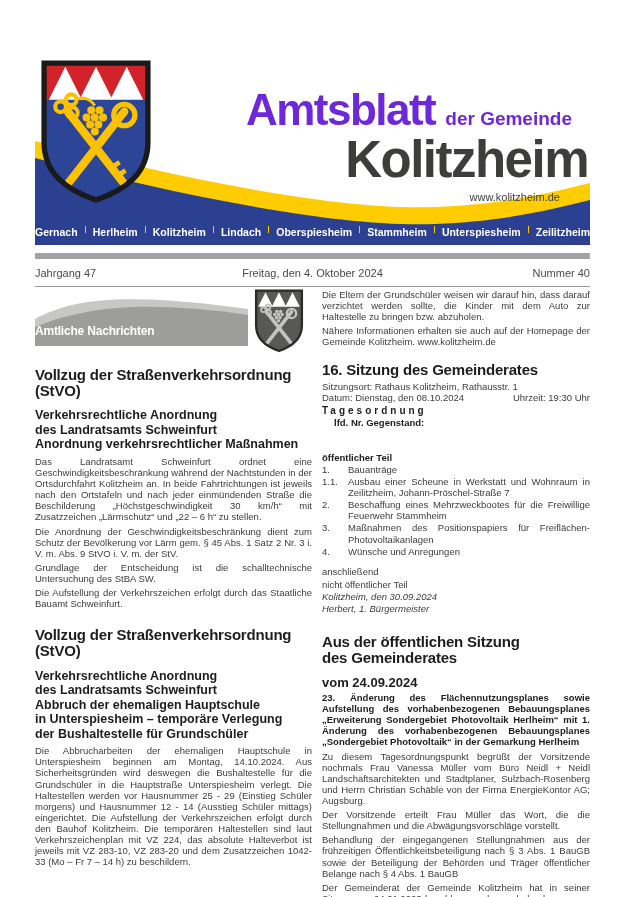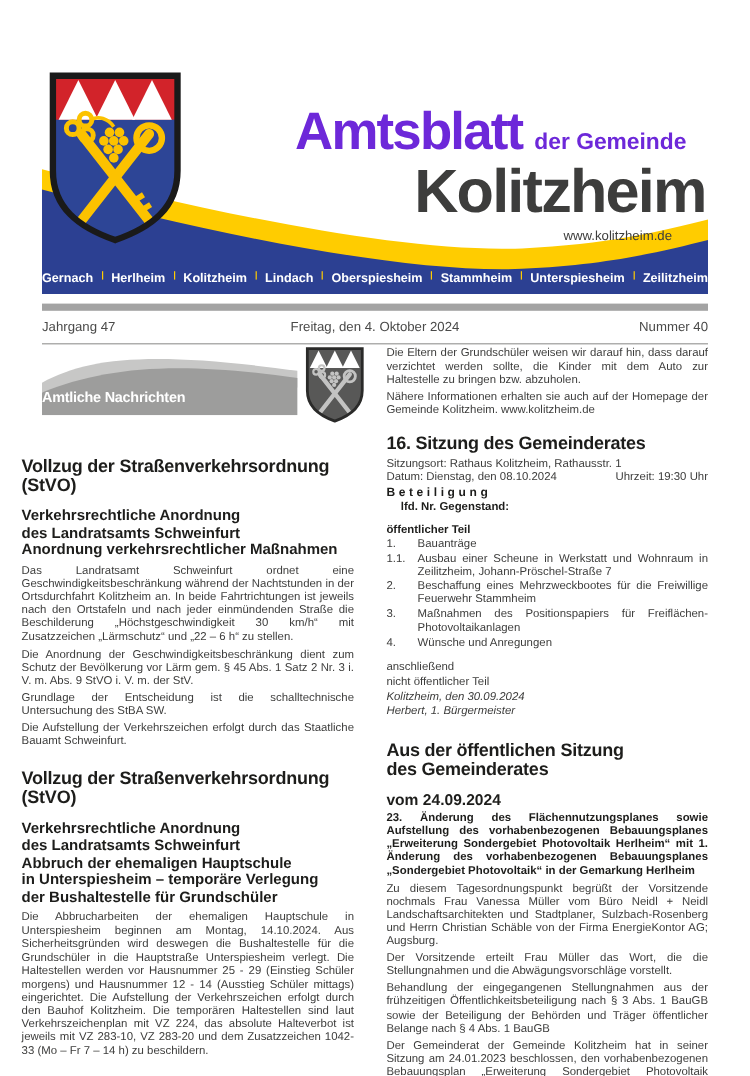--- a/index.html
+++ b/index.html
@@ -25,30 +25,30 @@
     display:flex;align-items:center;font-size:11px;color:#4a4a49;}
   .issue-bar span{flex:1;}
   .issue-bar .c{text-align:center;}
   .issue-bar .r{text-align:right;}
   
   .banner{position:absolute;left:35px;top:289px;width:213px;height:57px;}
   .banner svg{position:absolute;left:0;top:0;}
   .banner .label{position:absolute;left:0;bottom:8px;color:#ffffff;font-weight:700;font-size:12px;letter-spacing:-0.2px;z-index:2;text-align:center;}
   .gray-arms{position:absolute;left:252px;top:288px;width:54px;height:65px;}
   
-  .col-left{position:absolute;left:18px;top:367px;width:277px;margin-top:14px;}
+  .col-left{position:absolute;left:35px;top:367px;width:277px;}
   .col-right{position:absolute;left:322px;top:289px;width:268px;}
   .h1{font-size:15px;line-height:1.08;font-weight:700;color:#1d1d1b;letter-spacing:-0.2px;margin:0 0 9px;}
   .h2{font-size:12.5px;line-height:1.16;font-weight:700;color:#1d1d1b;margin:0 0 4px;}
   .bodytext{font-size:9.5px;line-height:1.17;text-align:justify;margin:0 0 3px;}
   .gap{height:15px;}
   .meta{font-size:9.5px;line-height:1.22;}
   .meta-row{display:flex;justify-content:space-between;font-size:9.5px;line-height:1.22;}
   .tagesordnung{font-weight:700;font-size:10px;letter-spacing:.3em;margin-top:1px;color:#1d1d1b;}
-  .lfd{font-weight:700;font-size:9.5px;margin:1px 0 8px;color:#1d1d1b;padding-left:12px;}
+  .lfd{font-weight:700;font-size:9.5px;margin:1px 0 24px;color:#1d1d1b;padding-left:12px;}
   .part-label{font-weight:700;font-size:9.5px;margin-bottom:1px;color:#1d1d1b;}
   .agenda-row{display:flex;font-size:9.5px;line-height:1.17;margin-bottom:1px;}
   .agenda-no{flex:none;width:26px;}
   .agenda-text{flex:1;text-align:justify;}
   .after-line{font-size:9.5px;line-height:1.38;}
   .sig{font-size:9.5px;line-height:1.3;font-style:italic;}
   .report-h1{margin-top:18px;margin-bottom:0;}
   .vom{font-size:13px;font-weight:700;color:#1d1d1b;margin:9px 0 2px;}
   .bold-p{font-weight:700;color:#1d1d1b;}
   .mt8{margin-top:8px;}
@@ -190,21 +190,21 @@
 <div class="col-right">
   <p class="bodytext">Die Eltern der Grundschüler weisen wir darauf hin, dass darauf verzichtet werden sollte, die Kinder mit dem Auto zur Haltestelle zu bringen bzw. abzuholen.</p>
   <p class="bodytext">Nähere Informationen erhalten sie auch auf der Homepage der Gemeinde Kolitzheim. www.kolitzheim.de</p>
 
   <div class="h1" style="margin:14px 0 3px;">16. Sitzung des Gemeinderates</div>
   <div class="meta">Sitzungsort: Rathaus Kolitzheim, Rathausstr. 1</div>
   <div class="meta-row">
     <span>Datum: Dienstag, den 08.10.2024</span>
     <span>Uhrzeit: 19:30 Uhr</span>
   </div>
-  <div class="tagesordnung">Beteiligung</div>
+  <div class="tagesordnung">Tagesordnung</div>
   <div class="lfd">lfd. Nr. Gegenstand:</div>
 
   <div class="part-label">öffentlicher Teil</div>
   <div>
       <div class="agenda-row">
         <span class="agenda-no">1.</span>
         <span class="agenda-text">Bauanträge</span>
       </div>
       <div class="agenda-row">
         <span class="agenda-no">1.1.</span>

